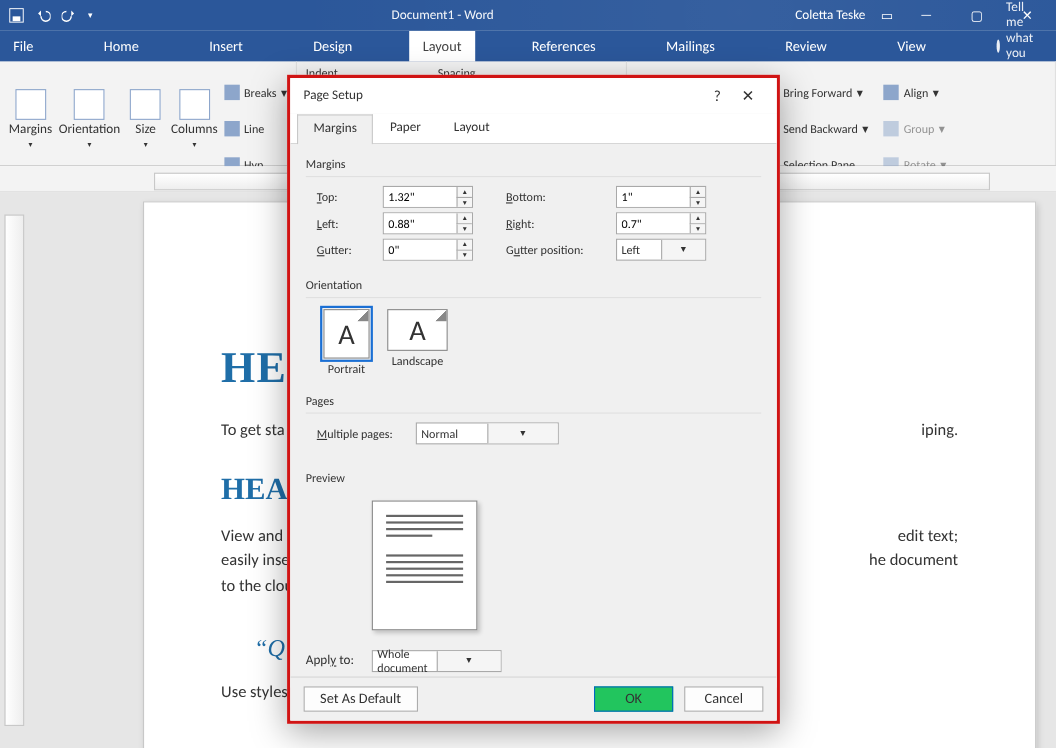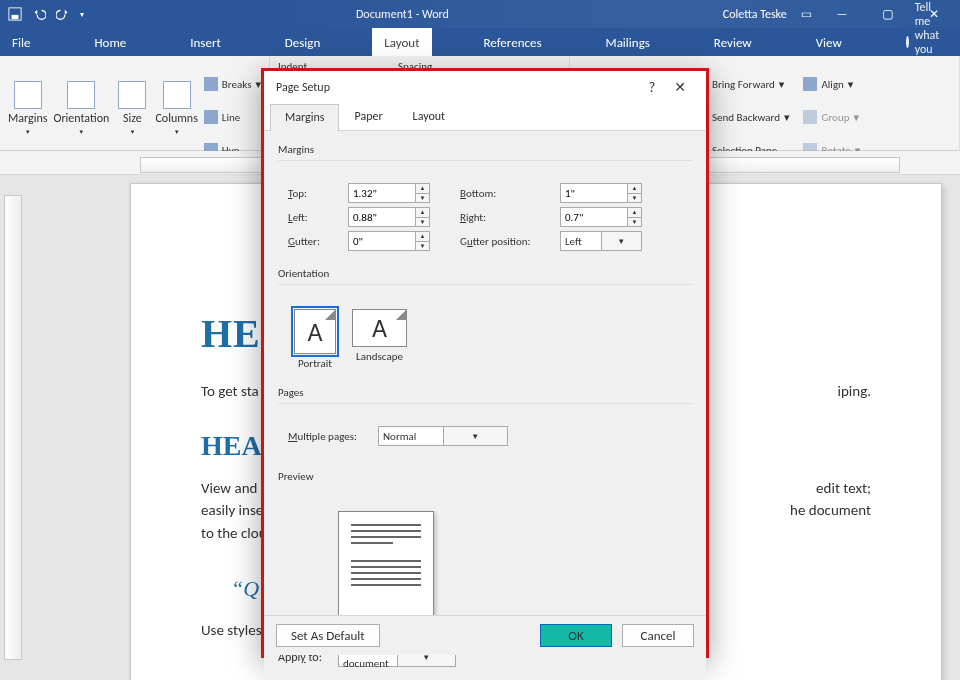--- a/index.html
+++ b/index.html
@@ -57,21 +57,21 @@
   .dialog-wrap { position:absolute; left:261px; top:68px; width:448px; height:590px; border:3px solid #d01414; background:#fff; box-shadow: 0 8px 30px rgba(0,0,0,.35); z-index:50; }
   .dialog { position:absolute; inset:0; background:#f0f0f0; font-size:12px; color:#333; }
   .dlg-title { height:32px; display:flex; align-items:center; padding:0 12px; background:#fff; }
   .dlg-title .t { flex:1; font-size:12px; }
   .dlg-title .h, .dlg-title .x { width:28px; text-align:center; font-size:14px; cursor:default; }
   .dlg-tabs { height:28px; display:flex; background:#fff; border-bottom:1px solid #d6d6d6; padding-left:6px; }
   .dlg-tabs .dtab { padding:5px 14px 0; font-size:12px; border:1px solid transparent; border-bottom:none; cursor:default; }
   .dlg-tabs .dtab.active { border-color:#c8c8c8; background:#f0f0f0; border-top:1px solid #c8c8c8; position:relative; top:1px; }
   .dlg-body { padding:6px 14px 10px; background:#f0f0f0; }
   .section-label { font-size:11px; color:#333; margin:6px 0 4px; }
-  .section-box { border-top:1px solid #e0e0e0; padding:18px 0 6px 10px; font-size:11px; }
+  .section-box { border-top:1px solid #e0e0e0; padding:4px 0 6px 10px; font-size:11px; }
   .frow { display:flex; align-items:center; margin:4px 0; }
   .frow .lbl { width:60px; }
   .frow .lbl u { text-decoration: underline; }
   .frow .lbl2 { width:100px; }
   .spin { width:82px; height:20px; display:inline-flex; border:1px solid #a9a9a9; background:#fff; }
   .spin input { border:none; width:66px; padding:1px 4px; font-size:11px; outline:none; }
   .spin .arrows { width:16px; display:flex; flex-direction:column; }
   .spin .arrows .a { flex:1; border-left:1px solid #a9a9a9; display:flex; align-items:center; justify-content:center; font-size:6px; background:#f5f5f5; }
   .spin .arrows .a:first-child { border-bottom:1px solid #a9a9a9; }
   .select { width:82px; height:20px; display:inline-flex; border:1px solid #a9a9a9; background:#fff; align-items:center; }
@@ -82,21 +82,21 @@
   .orient .oitem { display:flex; flex-direction:column; align-items:center; gap:3px; font-size:11px; }
   .orient .oicon { width:42px; height:45px; border:1px solid #888; background:#fff; display:flex; align-items:center; justify-content:center; font-family:"Times New Roman",serif; font-size:26px; position:relative; }
   .orient .oicon.land { width:55px; height:38px; }
   .orient .oicon .fold { position:absolute; top:0; right:0; width:10px; height:10px; background:linear-gradient(135deg,#fff 49%,#888 51%);}
   .orient .oitem.active .oicon { outline:2px solid #1a6fd4; outline-offset:1px; }
   .preview-box { width:96px; height:118px; margin:6px 0 0 50px; border:1px solid #888; background:#fff; box-shadow:2px 2px 4px rgba(0,0,0,.2); padding:12px 12px; display:flex; flex-direction:column; gap:4px; }
   .preview-box .pl { height:2px; background:#666; }
   .preview-box .pl.short { width:60%; }
   .dlg-foot { position:absolute; left:0; right:0; bottom:0; height:40px; border-top:1px solid #d6d6d6; display:flex; align-items:center; padding:0 12px; gap:10px; background:#f0f0f0;}
   .dlg-foot .btn { height:23px; padding:0 14px; font-size:13px; border:1px solid #adadad; background:#fdfdfd; display:flex; align-items:center; cursor:default; }
-  .dlg-foot .btn.primary { border-color:#0067c0; background:#14b8a6; }
+  .dlg-foot .btn.primary { border-color:#0067c0; background:#22c55e; }
   .dlg-foot .spacer { flex:1; }
 </style>
 </head>
 <body>
 
 <div class="titlebar shape-bg">
   <div class="qat">
     <span class="qicon"><svg viewBox="0 0 16 16">
           <rect x="1" y="1" width="14" height="14" fill="none" stroke="#fff" stroke-width="1"></rect>
           <rect x="4" y="9" width="8" height="5" fill="#fff"></rect>

